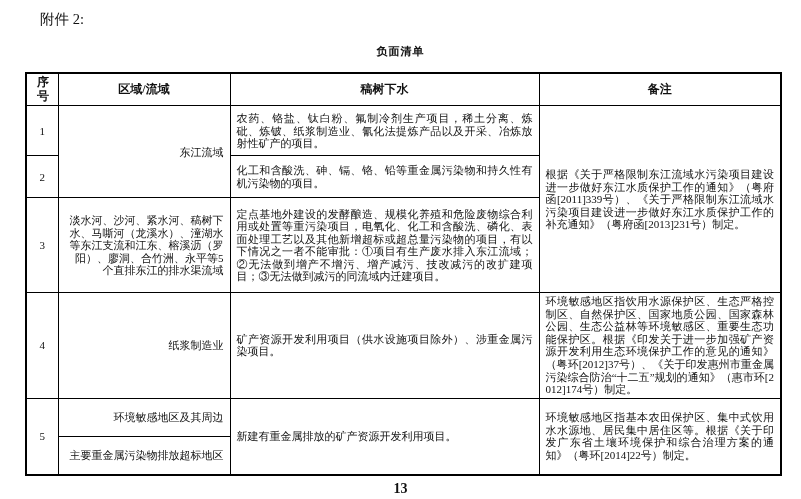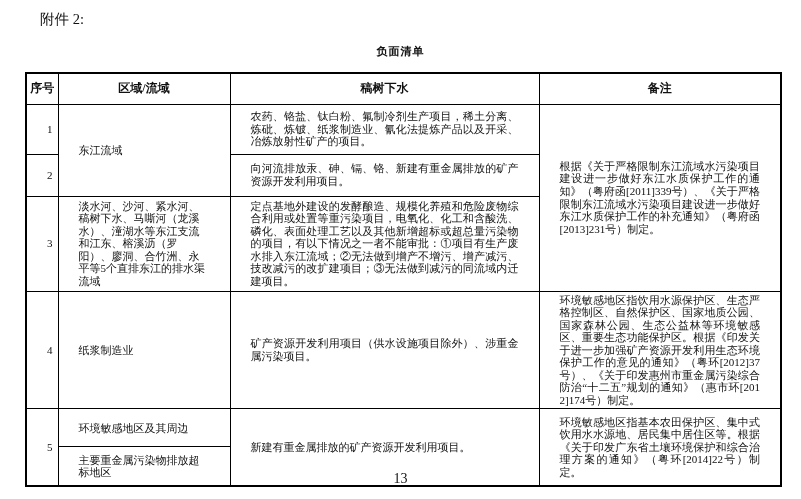--- a/index.html
+++ b/index.html
@@ -22,37 +22,37 @@
     margin-top: 8px;
   }
   table.neg-list {
     position: absolute; left: 25px; top: 72px;
     width: 755px; height: 390px;
     border-collapse: collapse; table-layout: fixed;
     border: 2px solid #000;
   }
   .neg-list th, .neg-list td {
     border: 1px solid #000;
-    padding: 2px 20px;
+    padding: 2px 6px;
     font-size: 11px;
     line-height: 1.14;
     vertical-align: middle;
     overflow: hidden;
     word-break: break-all;
   }
   .neg-list th {
     font-weight: bold; text-align: center; font-size: 12px;
-    padding: 2px 3px;
+    padding: 2px 10px;
   }
   .cell-seq { text-align: center; font-size: 11px; }
-  .cell-center { text-align: left; margin-top: 32px; }
+  .cell-center { text-align: right; margin-top: 32px; }
   .cell-just { text-align: justify; }
   .page-number {
-    position: absolute; left: 0; top: 471px; width: 100%;
-    text-align: center; font-size: 14px;
+    position: absolute; left: 0; top: 481px; width: 100%;
+    text-align: center; font-size: 14px; font-weight: bold;
   }
 </style>
 </head>
 <body>
 
 <div class="attachment">附件 2:</div>
 
 <div class="doc-title">负面清单</div>
 
 <table class="neg-list">
@@ -72,21 +72,21 @@
 
     <tr style="height:50px">
       <td class="cell-seq">1</td>
       <td class="cell-center" rowspan="2">东江流域</td>
       <td class="cell-just">农药、铬盐、钛白粉、氟制冷剂生产项目，稀土分离、炼砒、炼铍、纸浆制造业、氰化法提炼产品以及开采、冶炼放射性矿产的项目。</td>
       <td class="cell-just" rowspan="3">根据《关于严格限制东江流域水污染项目建设进一步做好东江水质保护工作的通知》（粤府函[2011]339号）、《关于严格限制东江流域水污染项目建设进一步做好东江水质保护工作的补充通知》（粤府函[2013]231号）制定。</td>
     </tr>
 
     <tr style="height:42px">
       <td class="cell-seq">2</td>
-      <td class="cell-just">向河流排放汞、砷、镉、铬、新建有重金属排放的矿产资源开发利用项目。</td>
+      <td class="cell-just">化工和含酸洗、砷、镉、铬、铅等重金属污染物和持久性有机污染物的项目。</td>
     </tr>
 
     <tr style="height:95px">
       <td class="cell-seq">3</td>
       <td class="cell-center">淡水河、沙河、紧水河、稿树下水、马嘶河（龙溪水）、潼湖水等东江支流和江东、榕溪沥（罗阳）、廖洞、合竹洲、永平等5个直排东江的排水渠流域</td>
       <td class="cell-just">定点基地外建设的发酵酿造、规模化养殖和危险废物综合利用或处置等重污染项目，电氧化、化工和含酸洗、磷化、表面处理工艺以及其他新增超标或超总量污染物的项目，有以下情况之一者不能审批：①项目有生产废水排入东江流域；②无法做到增产不增污、增产减污、技改减污的改扩建项目；③无法做到减污的同流域内迁建项目。</td>
     </tr>
 
     <tr style="height:95px">
       <td class="cell-seq">4</td>

